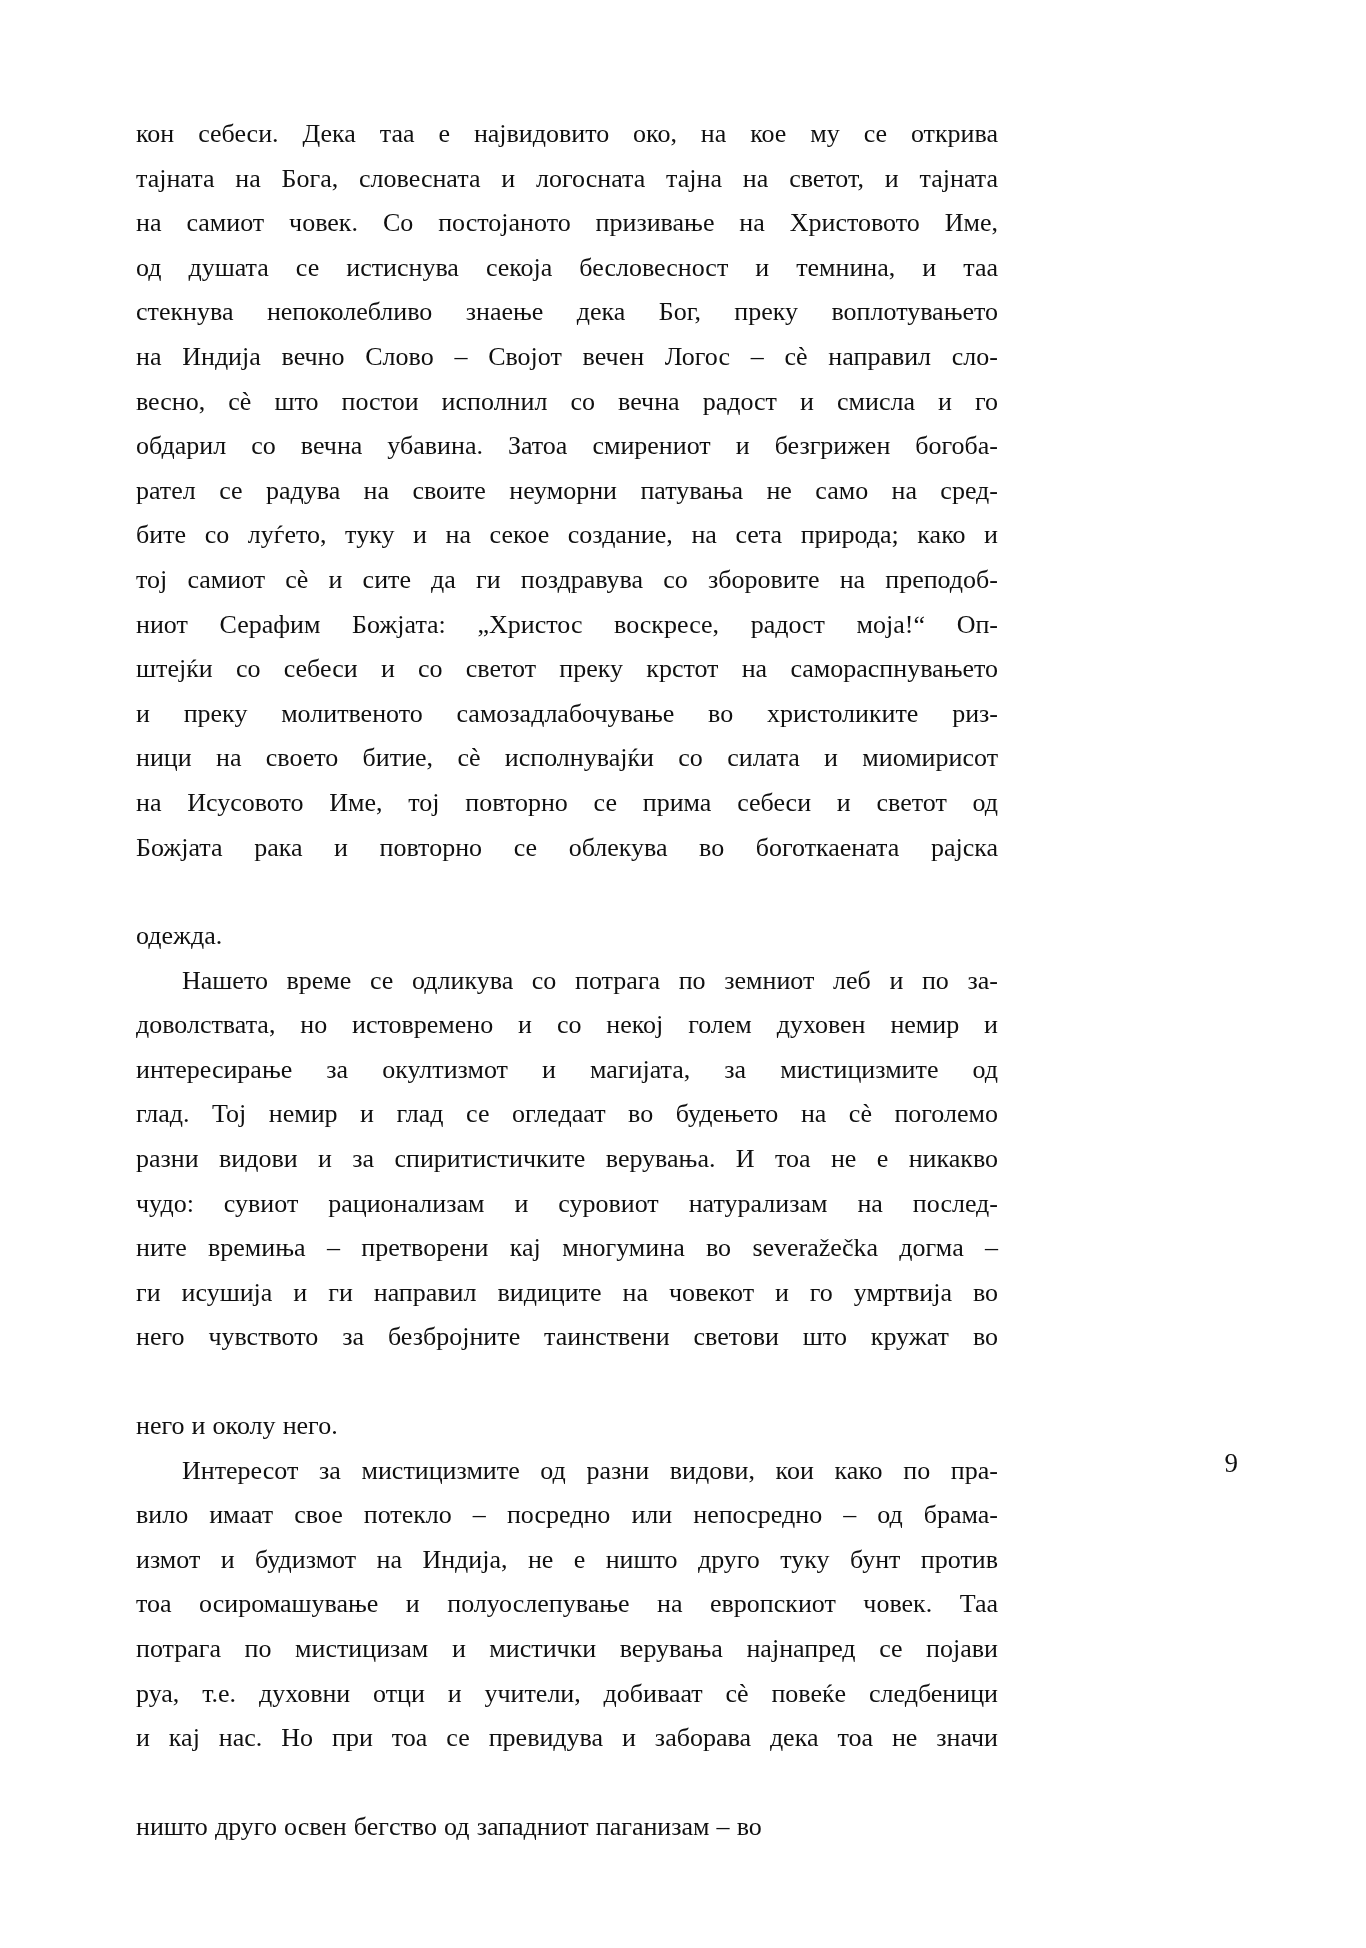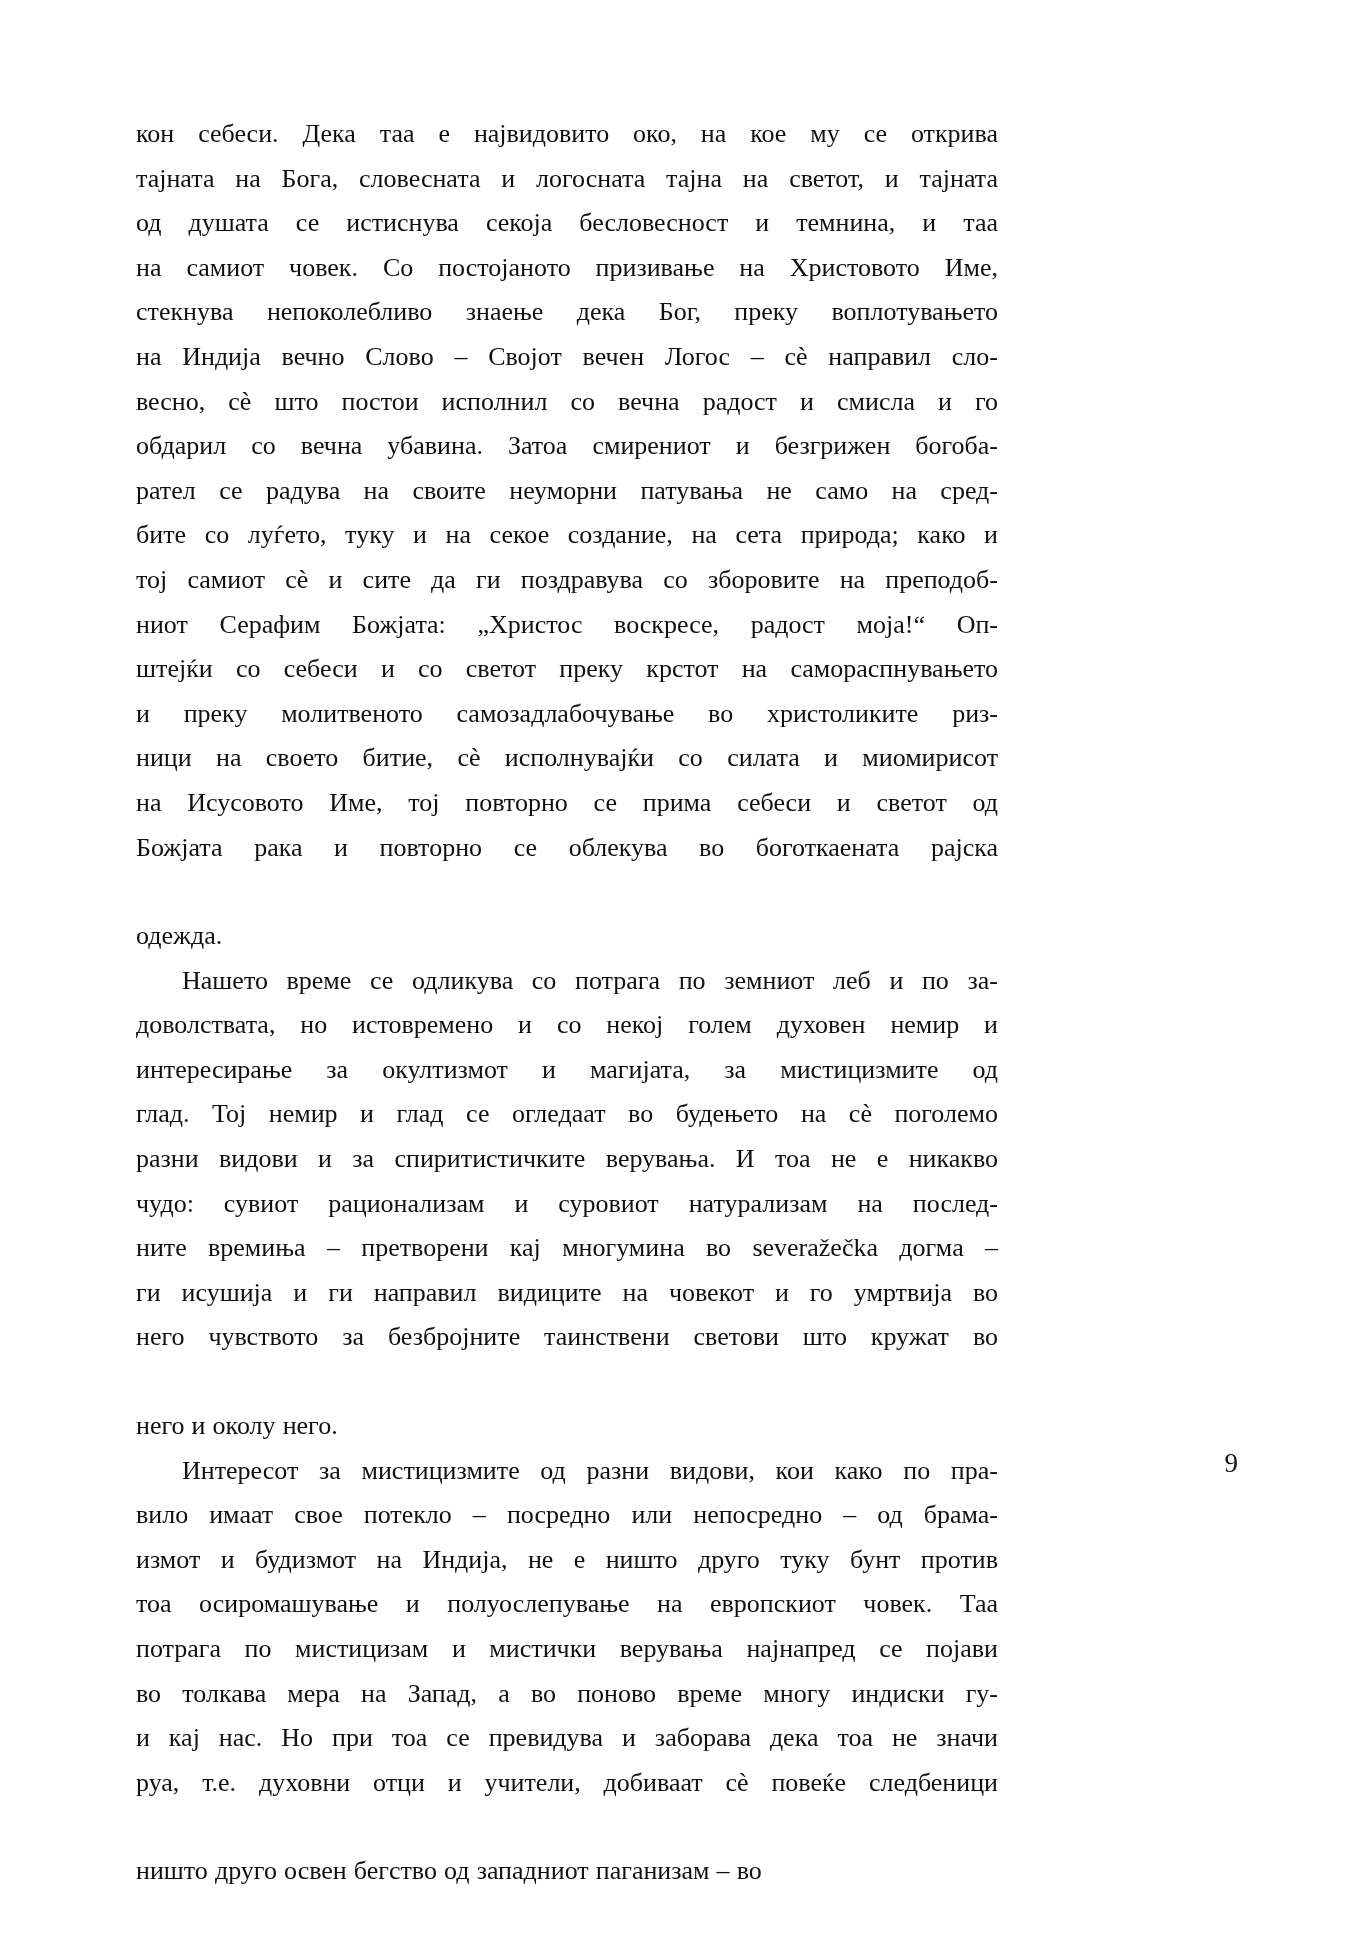--- a/index.html
+++ b/index.html
@@ -64,22 +64,22 @@
 </style>
 </head>
 <body>
 
 <div class="page">
 
   <div class="text-column">
     <div class="para">
         <span class="line">кон себеси. Дека таа е највидовито око, на кое му се открива</span>
         <span class="line">тајната на Бога, словесната и логосната тајна на светот, и тајната</span>
+        <span class="line">на самиот човек. Со постојаното призивање на Христовото Име,</span>
         <span class="line">од душата се истиснува секоја бесловесност и темнина, и таа</span>
-        <span class="line">на самиот човек. Со постојаното призивање на Христовото Име,</span>
         <span class="line">стекнува непоколебливо знаење дека Бог, преку воплотувањето</span>
         <span class="line">на Индија вечно Слово – Својот вечен Логос – сѐ направил сло-</span>
         <span class="line">весно, сѐ што постои исполнил со вечна радост и смисла и го</span>
         <span class="line">обдарил со вечна убавина. Затоа смирениот и безгрижен богоба-</span>
         <span class="line">рател се радува на своите неуморни патувања не само на сред-</span>
         <span class="line">бите со луѓето, туку и на секое создание, на сета природа; како и</span>
         <span class="line">тој самиот сѐ и сите да ги поздравува со зборовите на преподоб-</span>
         <span class="line">ниот Серафим Божјата: „Христос воскресе, радост моја!“ Оп-</span>
         <span class="line">штејќи со себеси и со светот преку крстот на самораспнувањето</span>
         <span class="line">и преку молитвеното самозадлабочување во христоликите риз-</span>
@@ -99,22 +99,21 @@
         <span class="line">ги исушија и ги направил видиците на човекот и го умртвија во</span>
         <span class="line">него чувството за безбројните таинствени светови што кружат во</span>
         <span class="line last">него и околу него.</span>
       </div>
     <div class="para">
         <span class="line indent">Интересот за мистицизмите од разни видови, кои како по пра-</span>
         <span class="line">вило имаат свое потекло – посредно или непосредно – од брама-</span>
         <span class="line">измот и будизмот на Индија, не е ништо друго туку бунт против</span>
         <span class="line">тоа осиромашување и полуослепување на европскиот човек. Таа</span>
         <span class="line">потрага по мистицизам и мистички верувања најнапред се појави</span>
-        <span class="line">во толкава мера на Запад, а во поново време многу индиски гу-</span>
+        <span class="line">руа, т.е. духовни отци и учители, добиваат сѐ повеќе следбеници</span>
         <span class="line">и кај нас. Но при тоа се превидува и заборава дека тоа не значи</span>
-        <span class="line">руа, т.е. духовни отци и учители, добиваат сѐ повеќе следбеници</span>
         <span class="line last">ништо друго освен бегство од западниот паганизам – во</span>
       </div>
   </div>
 
   <div class="page-number">9</div>
 
 </div>
 
 </body></html>

